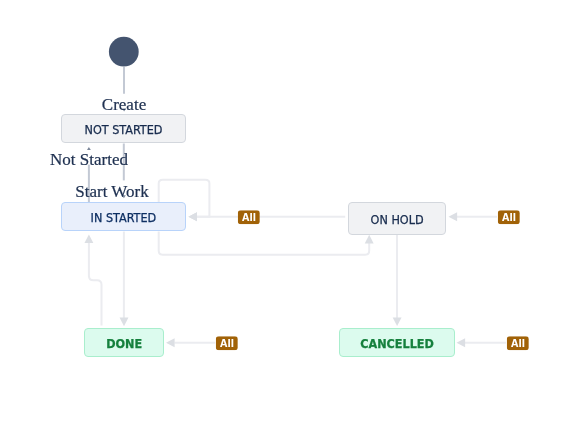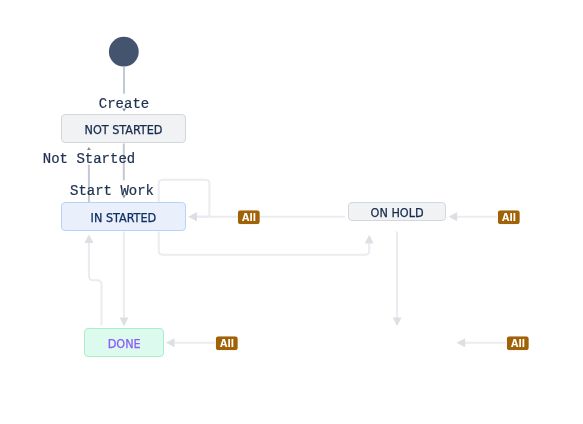--- a/index.html
+++ b/index.html
@@ -14,31 +14,31 @@
         display:flex;align-items:center;justify-content:center;}
   .node .nlabel{font-family:"DejaVu Sans",sans-serif;font-stretch:condensed;font-size:12.5px;
                 line-height:1;position:relative;top:1.5px;-webkit-text-stroke:0.25px currentColor;}
 
   
   .node.grey {background:#f1f2f4;border-color:#d3d7dd;}
   .node.grey  .nlabel{color:#172b4d;}
   .node.blue {background:#e9effb;border-color:#b8d3fa;}
   .node.blue  .nlabel{color:#0e2f63;}
   .node.green{background:#dcfbee;border-color:#a9eecd;}
-  .node.green .nlabel{color:#8b5cf6;}
+  .node.green .nlabel{color:#15803d;font-weight:bold;}
 
   
   #node-not-started{left:61.1px;top:114.1px;width:125px;height:29.2px;}
   #node-in-progress{left:61.2px;top:202.2px;width:124.8px;height:29.2px;}
-  #node-on-hold    {left:347.9px;top:202.2px;width:98.2px;height:19px;}
+  #node-on-hold    {left:347.9px;top:202.2px;width:98.2px;height:33px;}
   #node-done       {left:84.1px;top:328.2px;width:80.3px;height:28.9px;}
   #node-cancelled  {left:339.2px;top:328.2px;width:116.1px;height:28.9px;}
 
-  .elabel{position:absolute;font-family:Liberation Mono, monospace;font-stretch:condensed;
-          font-size:14px;color:#1e3050;white-space:nowrap;line-height:1;
+  .elabel{position:absolute;font-family:Liberation Serif, serif;font-stretch:condensed;
+          font-size:17px;color:#1e3050;white-space:nowrap;line-height:1;
           -webkit-text-stroke:0.22px currentColor;transform:translate(-50%,-50%);}
   #label-create     {left:124.1px;top:104.0px;}
   #label-not-started{left:89.1px; top:159.1px;}
   #label-start-work {left:112px;top:190.9px;}
 
   .badge{position:absolute;background:#a16207;color:#fff;font-weight:bold;
          font-family:"DejaVu Sans",sans-serif;font-stretch:condensed;font-size:10.6px;
          border-radius:3px;line-height:15px;height:13.5px;width:22.4px;text-align:center;
          white-space:nowrap;transform:translate(-50%,-50%);letter-spacing:0px;}
   #badge-onhold-to-inprogress{left:248.9px;top:216.9px;}
@@ -110,20 +110,23 @@
   </div>
   <div class="node blue" id="node-in-progress">
     <span class="nlabel">IN STARTED</span>
   </div>
   <div class="node grey" id="node-on-hold">
     <span class="nlabel">ON HOLD</span>
   </div>
   <div class="node green" id="node-done">
     <span class="nlabel">DONE</span>
   </div>
+  <div class="node green" id="node-cancelled">
+    <span class="nlabel">CANCELLED</span>
+  </div>
 
   <div class="elabel" id="label-create">Create</div>
   <div class="elabel" id="label-not-started">Not Started</div>
   <div class="elabel" id="label-start-work">Start Work</div>
 
   <div class="badge" id="badge-onhold-to-inprogress">All</div>
   <div class="badge" id="badge-any-to-onhold">All</div>
   <div class="badge" id="badge-any-to-done">All</div>
   <div class="badge" id="badge-any-to-cancelled">All</div>
 

